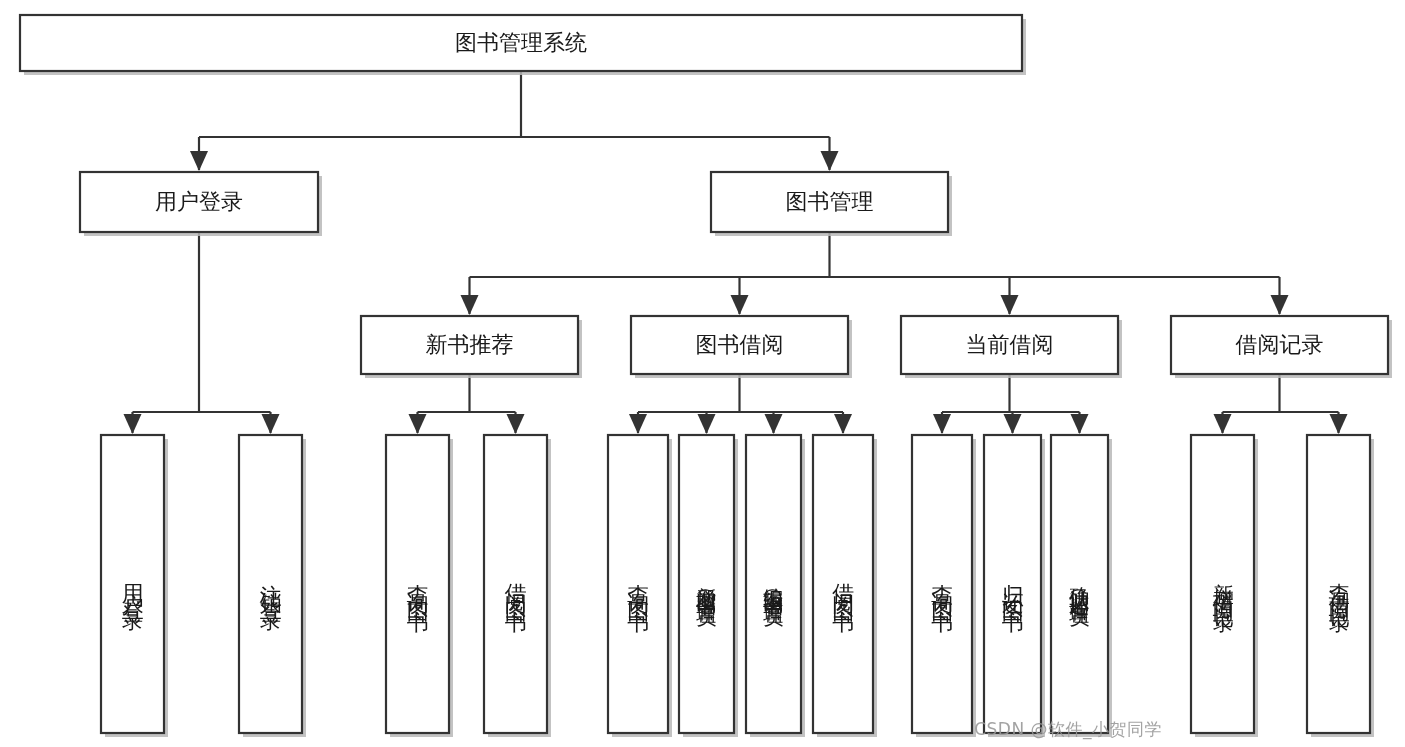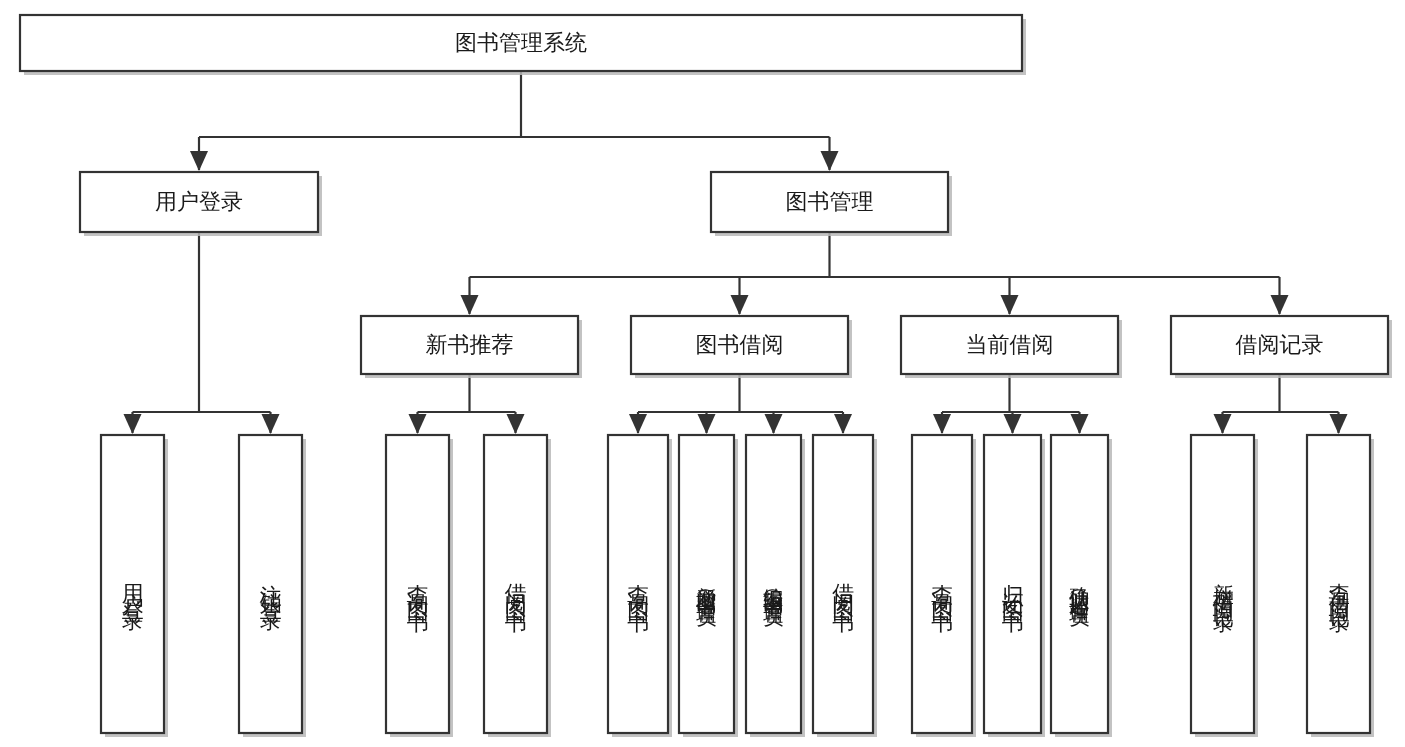--- a/index.html
+++ b/index.html
@@ -234,14 +234,15 @@
         <span class="leaf-label" style="font-size: 20px; letter-spacing: 3px;">确认归还（管理员）</span>
       </div>
       <div class="leaf-label-wrap" style="left: 1191px; top: 435px; width: 63px; height: 298px;">
         <span class="leaf-label" style="font-size: 21px; letter-spacing: 6px;">新增借阅记录</span>
       </div>
       <div class="leaf-label-wrap" style="left: 1307px; top: 435px; width: 63px; height: 298px;">
         <span class="leaf-label" style="font-size: 21px; letter-spacing: 6px;">查询借阅记录</span>
       </div>
     </div>
 
+  <div class="watermark">CSDN @软件_小贺同学</div>
 
 </div>
 
 </body></html>

